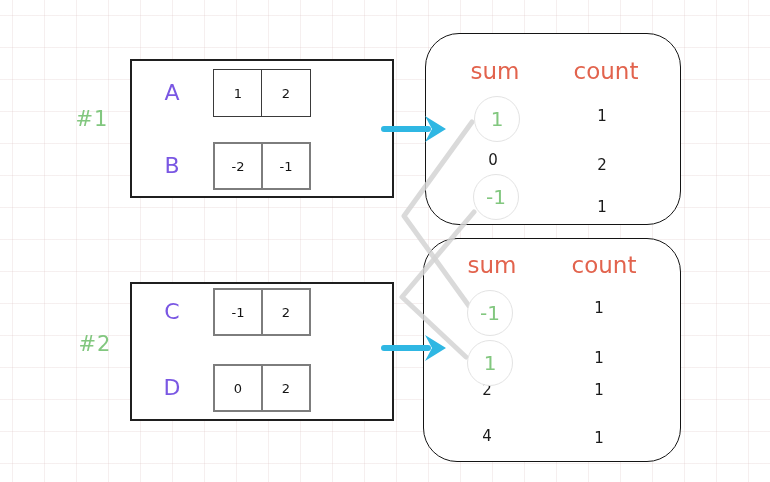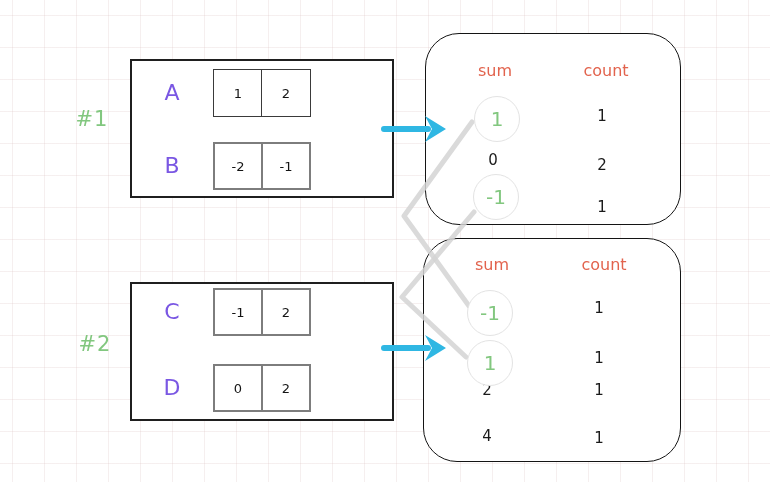--- a/index.html
+++ b/index.html
@@ -38,21 +38,21 @@
     font-weight:500;letter-spacing:1px;
   }
   .cell{
     width:50px;height:48px;z-index:2;background:#fff;
     display:flex;align-items:center;justify-content:center;
     font-size:13px;color:#141414;box-sizing:border-box;
   }
   .cell.dark{border:1.8px solid #3a3a3a;}
   .cell.grey{border:2.6px solid #7d7d7d;}
   .col-header{
-    z-index:2;font-size:16px;line-height:24px;text-align:center;
+    z-index:2;font-size:23px;line-height:24px;text-align:center;
     font-weight:500;
   }
   .sum-circle{
     width:46px;height:46px;border-radius:50%;
     border:1.6px solid #e3e3e3;background:#ffffff;
     display:flex;align-items:center;justify-content:center;
     font-size:20px;z-index:4;box-sizing:border-box;
   }
   .num{
     z-index:2;font-size:15px;line-height:20px;color:#1a1a1a;text-align:center;

